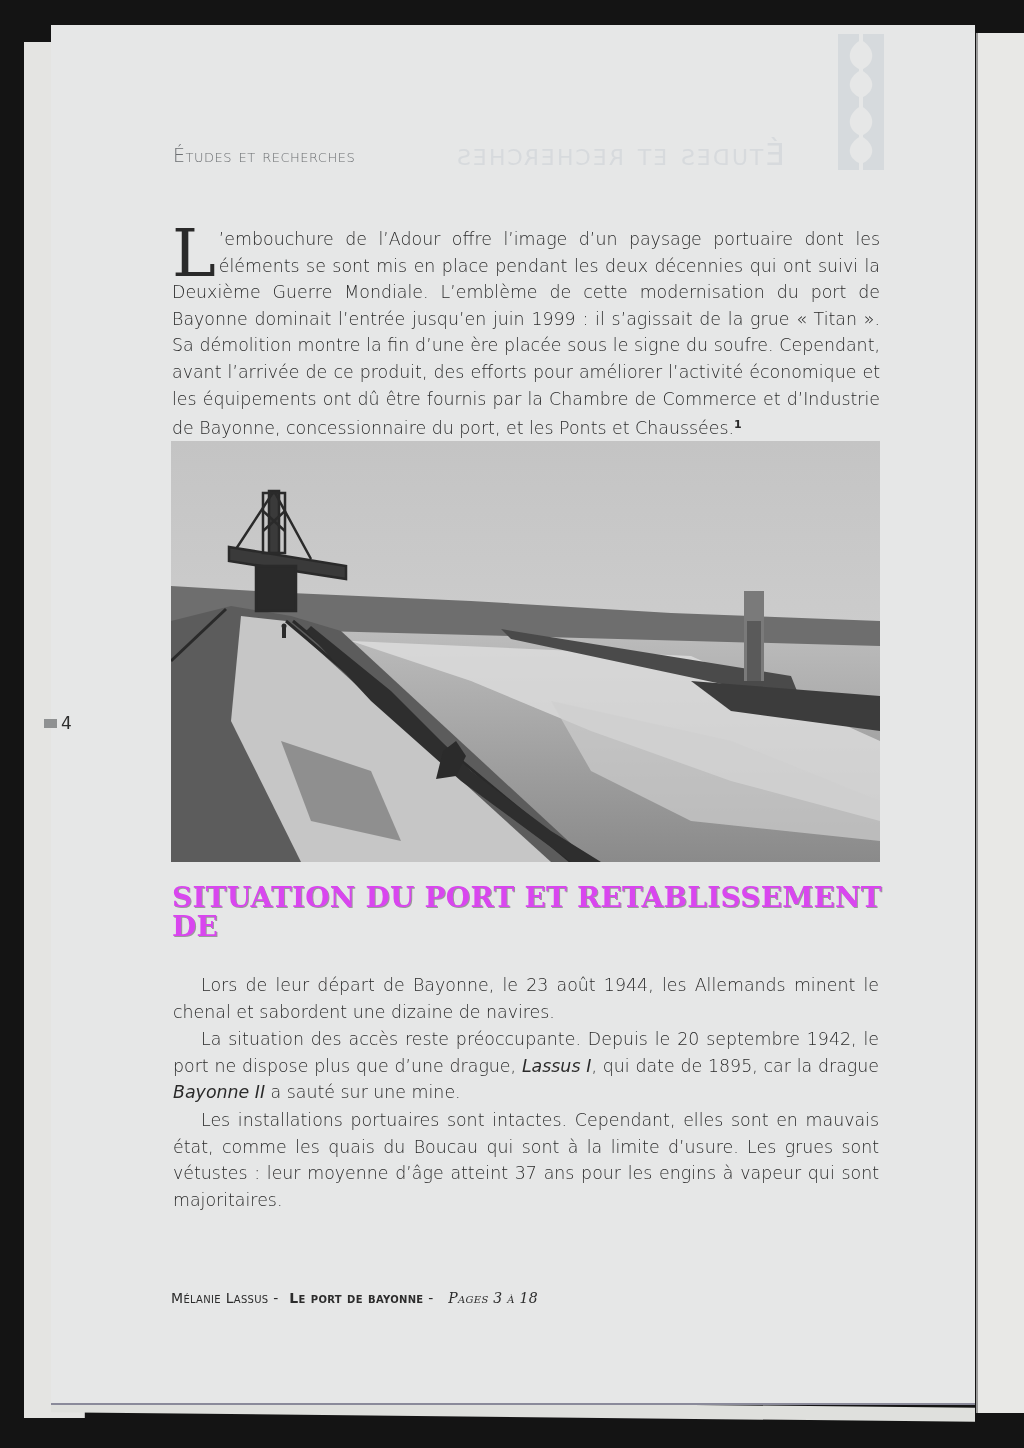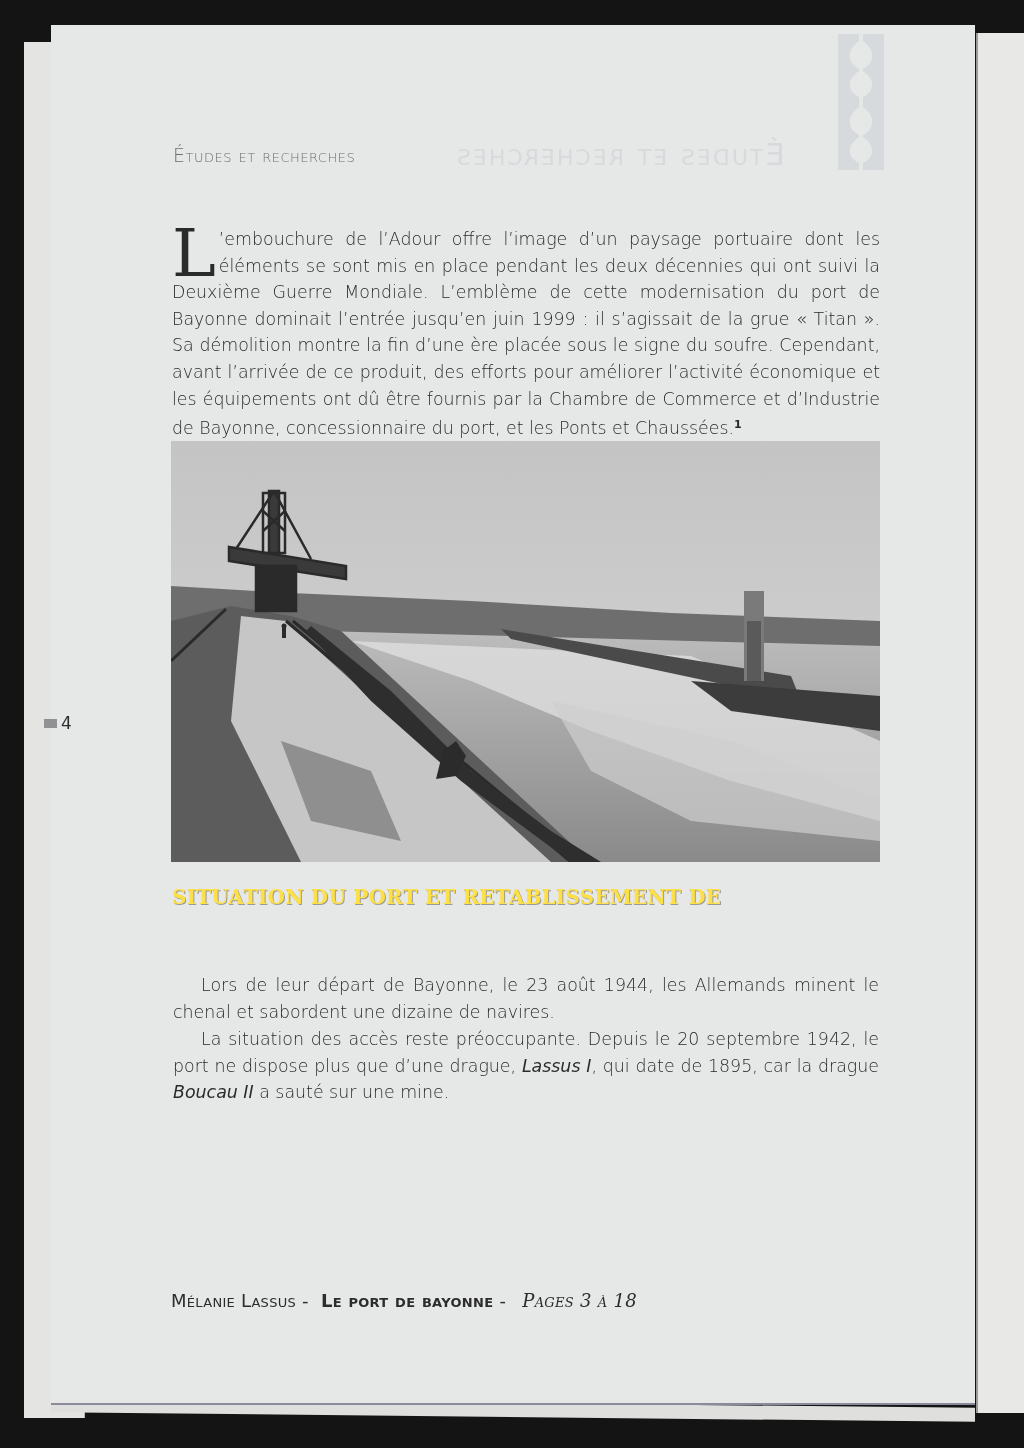--- a/index.html
+++ b/index.html
@@ -49,36 +49,36 @@
     float:left; font-family:"DejaVu Serif", serif; font-size:66px; line-height:50px;
     margin:3px 3px 0 0; color:#2a2a2a;
   }
   sup { font-size:11px; vertical-align:6px; font-weight:bold; }
   .photo {
     position:absolute; left:171px; top:441px; width:709px; height:421px;
     overflow:hidden; background:#9a9a9a;
   }
   .section-title {
     position:absolute; left:172px; top:883px; width:720px;
-    font-family:"DejaVu Serif", serif; font-size:20px; line-height:29px;
-    color:#fde047; font-weight:bold; letter-spacing:0.2px;
+    font-family:"DejaVu Serif", serif; font-size:28px; line-height:29px;
+    color:#d946ef; font-weight:bold; letter-spacing:0.2px;
     text-shadow:1px 1px 0 #9a9a9a;
   }
   .main { top:971px; }
   .main p { margin:1px; text-indent:28px; }
   .page-number-mark {
     position:absolute; left:44px; top:719px; width:13px; height:9px; background:#8f9192;
   }
   .page-number {
     position:absolute; left:61px; top:713px;
     font-family:"DejaVu Sans", sans-serif; font-size:17px; color:#2e2e2e;
   }
   .footer {
     position:absolute; left:171px; top:1290px;
-    font-family:"DejaVu Sans", sans-serif; font-size:18px; color:#2c2c2c;
+    font-family:"DejaVu Sans", sans-serif; font-size:14px; color:#2c2c2c;
     font-variant:small-caps; letter-spacing:0.3px;
   }
   .footer .title { font-weight:bold; margin-left:6px; }
   .footer .pages { font-style:italic; margin-left:10px; font-family:"DejaVu Serif", serif; }
 </style>
 </head>
 <body>
 
 <div class="under-page"></div>
 <div class="right-page"></div>
@@ -154,21 +154,22 @@
     <path d="M272 310 L285 300 L295 315 L285 335 L265 338Z" fill="#2b2b2b"></path>
   </svg>
 </div>
 
 <div class="section-title">
   <div>SITUATION DU PORT ET RETABLISSEMENT DE</div>
 </div>
 
 <div class="body-text main">
   <p>Lors de leur départ de Bayonne, le 23 août 1944, les Allemands minent le chenal et sabordent une dizaine de navires.</p>
-  <p><span>La situation des accès reste préoccupante. Depuis le 20 septembre 1942, le port ne dispose plus que d’une drague, </span><i>Lassus I</i><span>, qui date de 1895, car la drague </span><i>Boucau II</i><span> a sauté sur une mine.</span></p>
+  <p><span>La situation des accès reste préoccupante. Depuis le 20 septembre 1942, le port ne dispose plus que d’une drague, </span><i>Lassus I</i><span>, qui date de 1895, car la drague </span><i>Bayonne II</i><span> a sauté sur une mine.</span></p>
+  <p>Les installations portuaires sont intactes. Cependant, elles sont en mauvais état, comme les quais du Boucau qui sont à la limite d’usure. Les grues sont vétustes : leur moyenne d’âge atteint 37 ans pour les engins à vapeur qui sont majoritaires.</p>
 </div>
 
 <div class="page-number-mark"></div>
 <div class="page-number">4</div>
 
 <div class="footer">
   <span>Mélanie Lassus</span><span> - </span><span class="title">Le port de bayonne</span><span> - </span><span class="pages">Pages 3 à 18</span>
 </div>
 
 </body></html>

